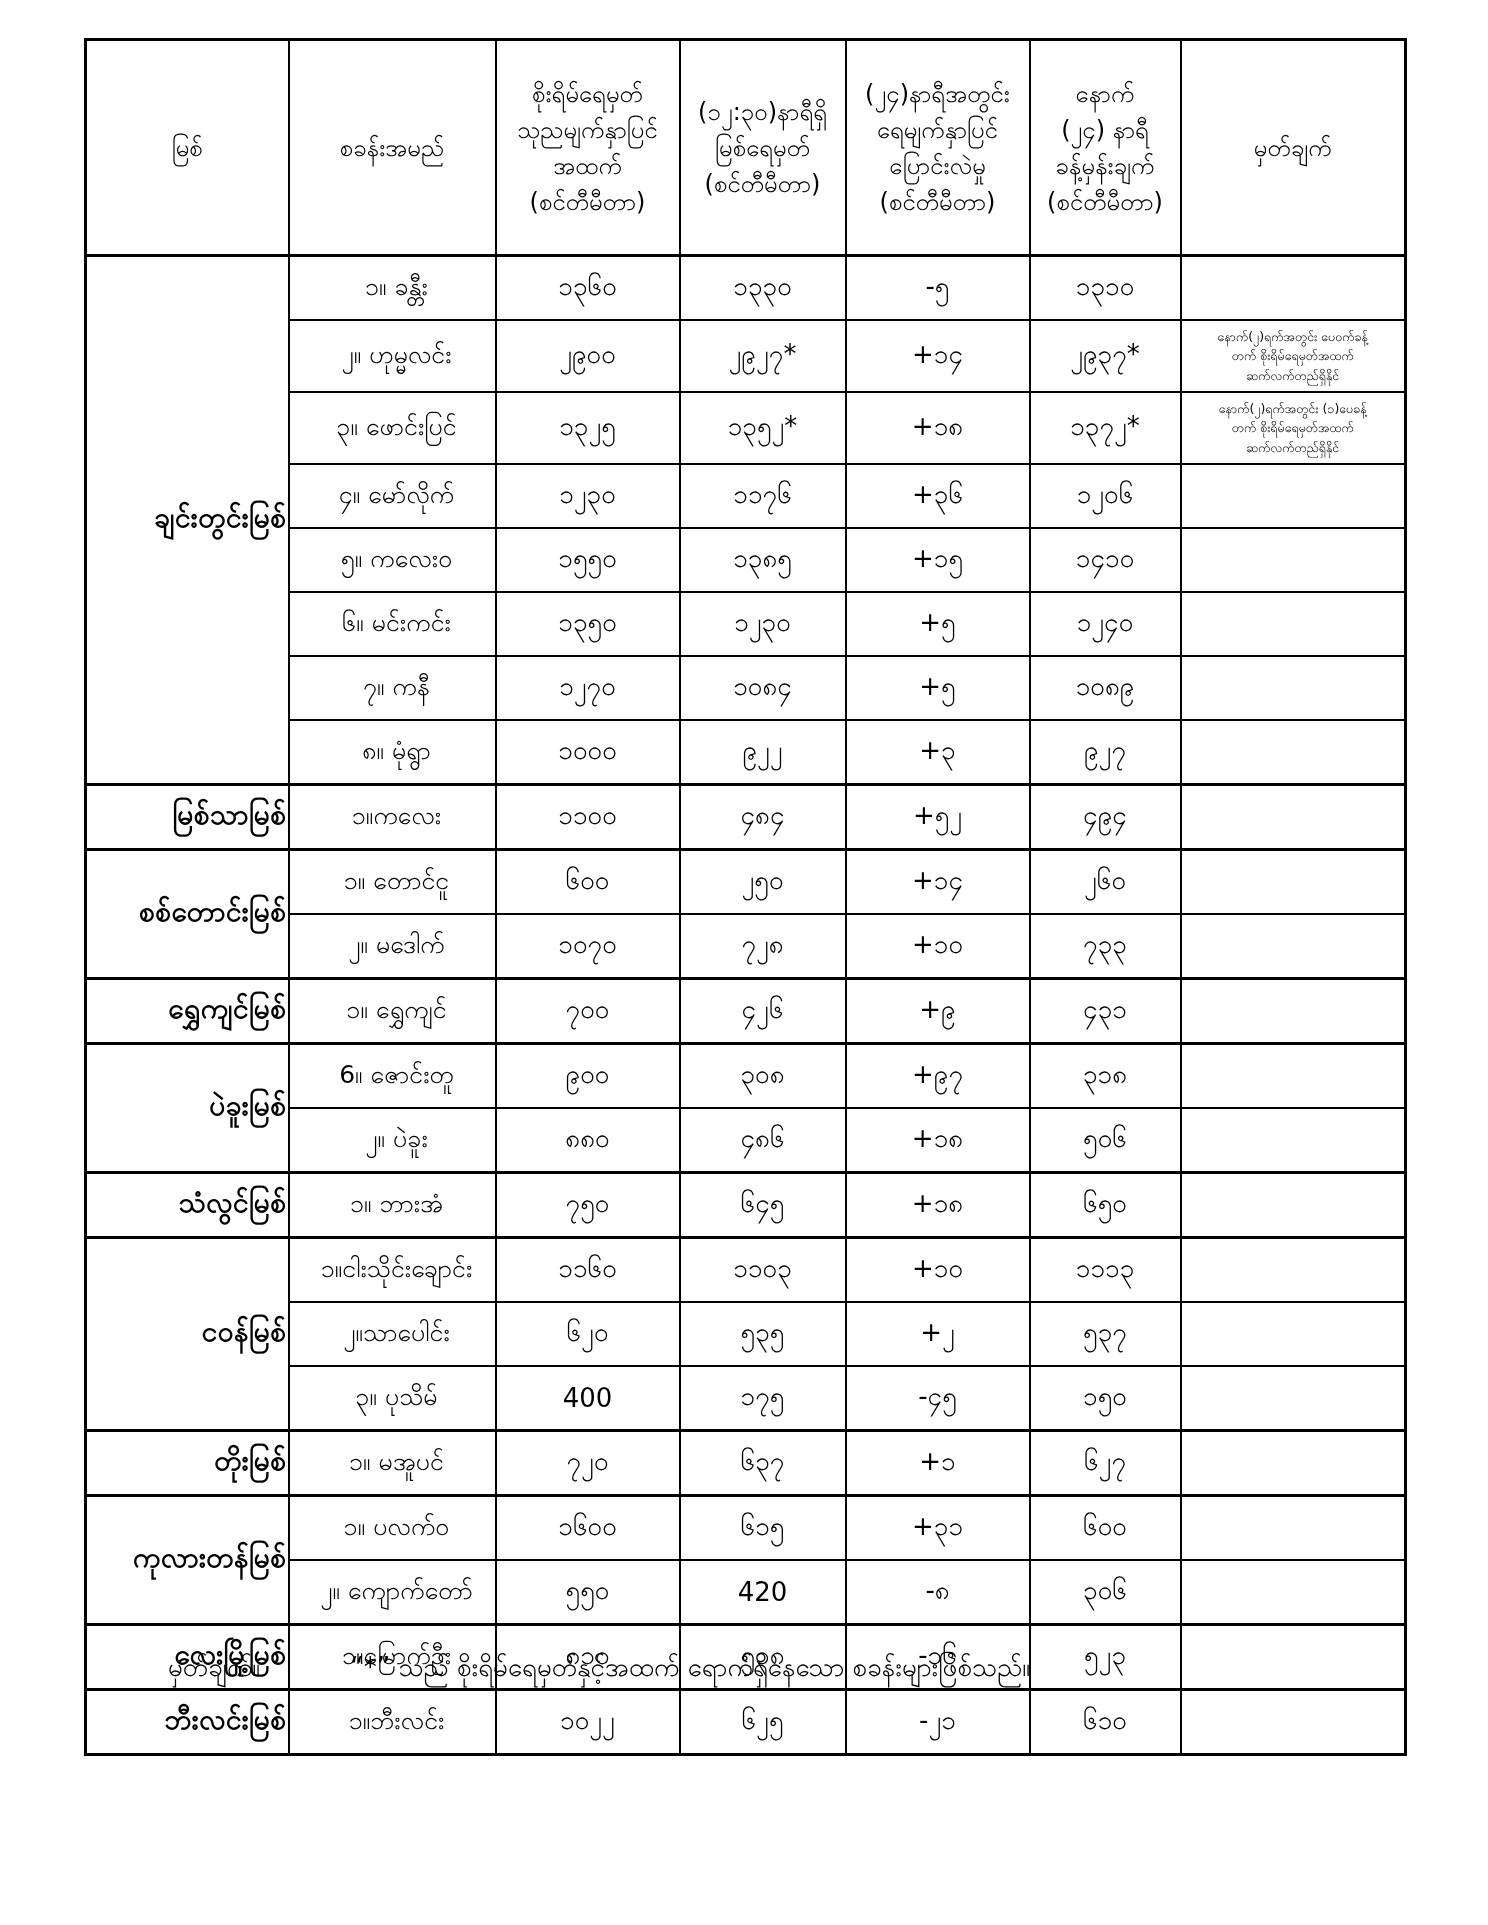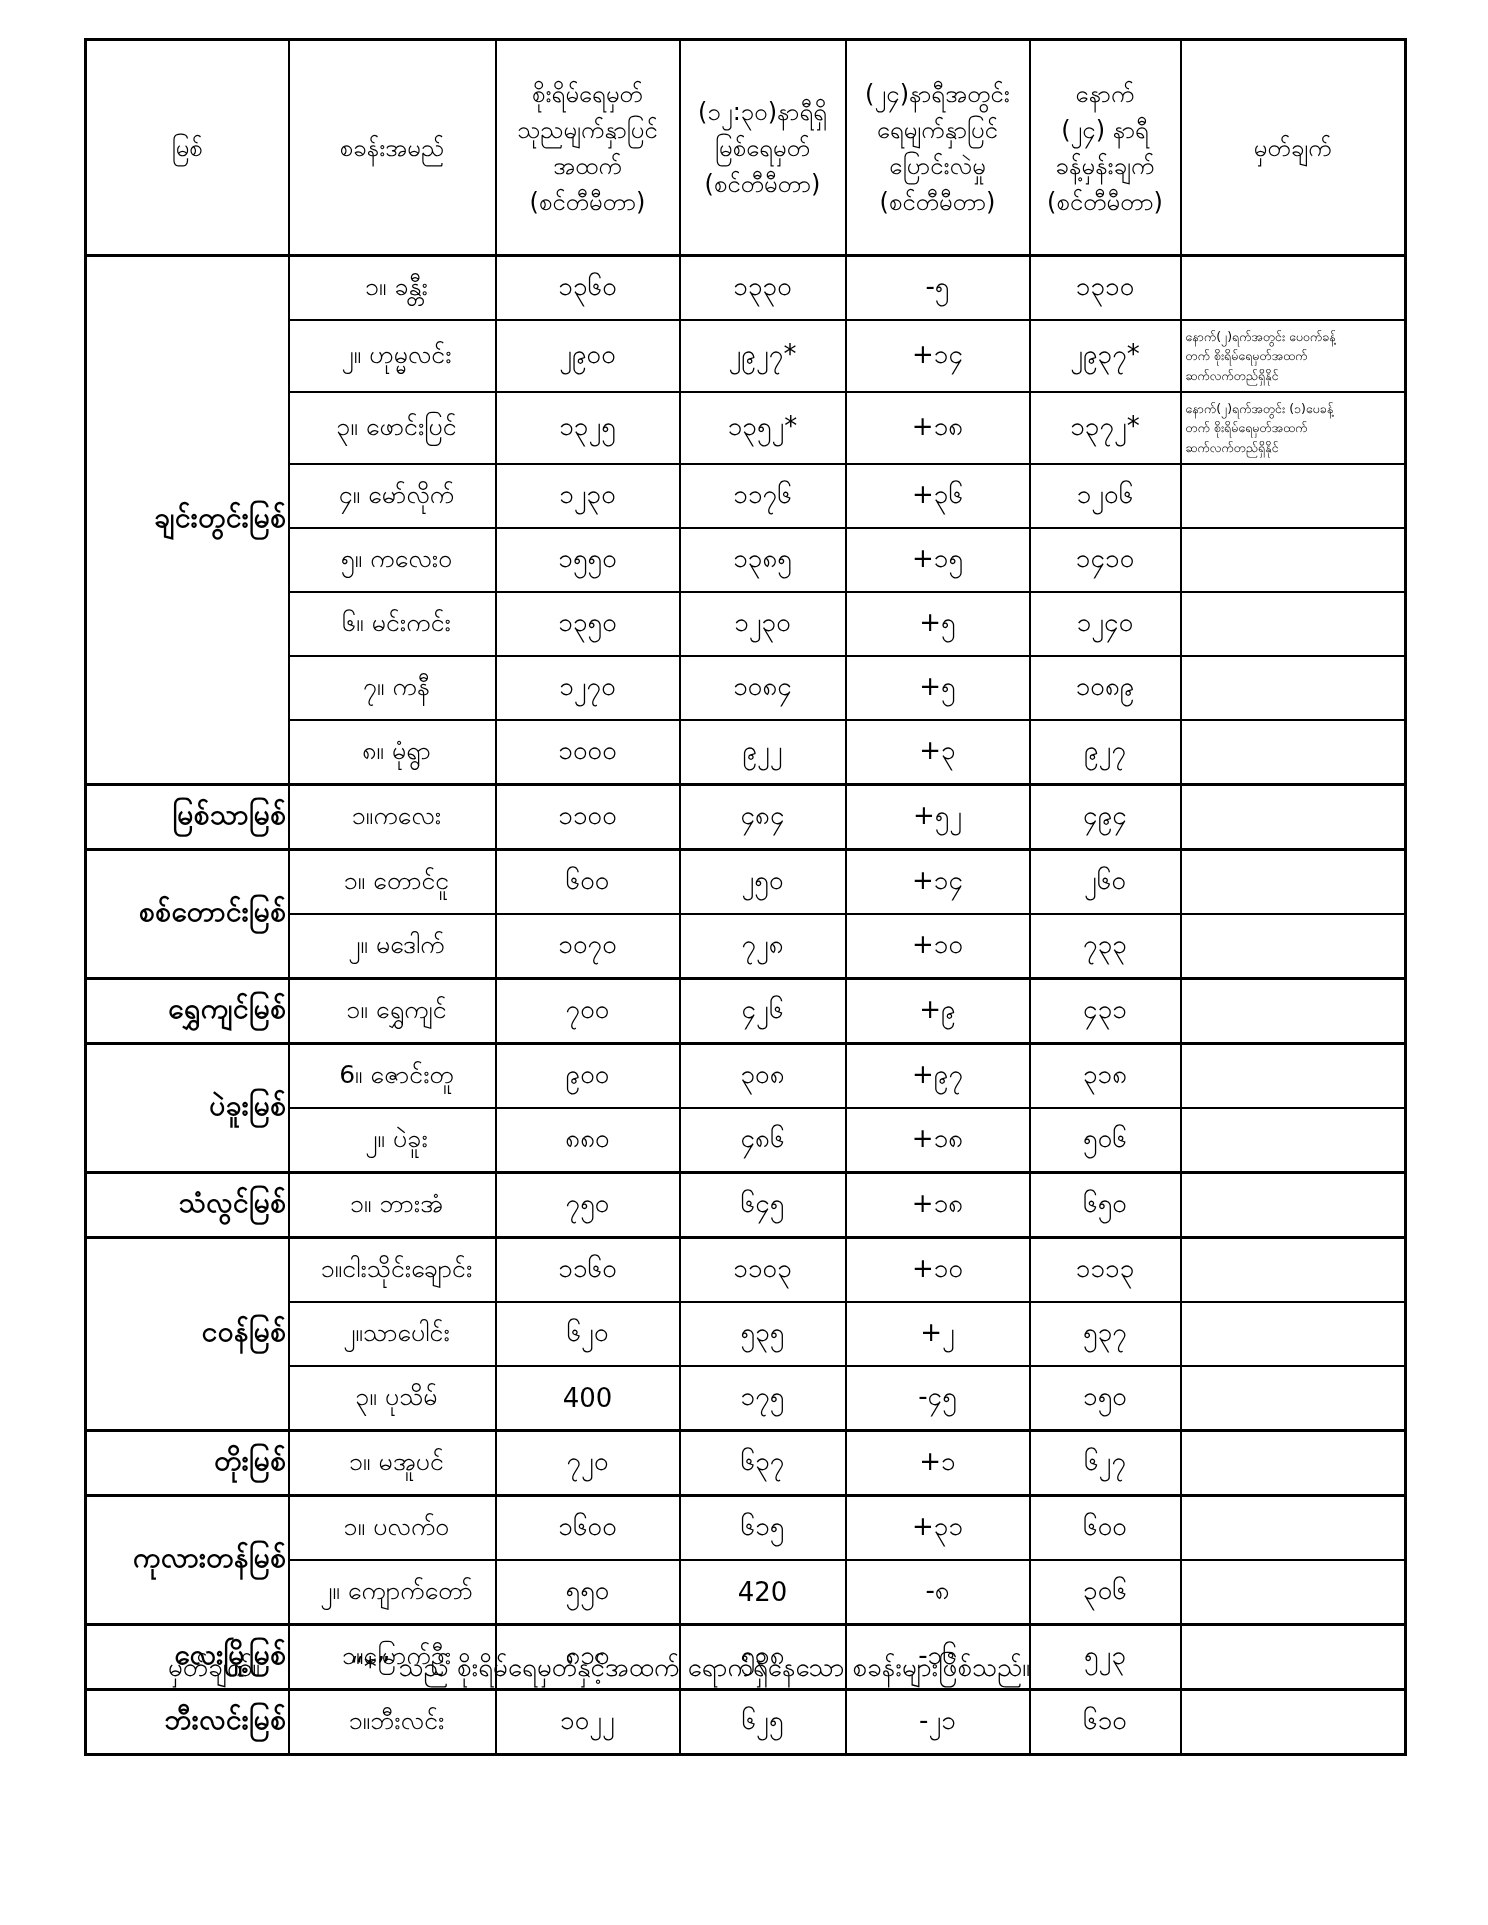--- a/index.html
+++ b/index.html
@@ -56,20 +56,21 @@
     font-size: 25px;
     text-align: center;
     padding-left: 10px;
   }
   .num-cell {
     font-size: 26px;
     text-align: center;
   }
   .remark-cell {
     font-size: 12.5px;
+    text-align: center;
     white-space: pre-line;
     line-height: 1.55;
     padding: 0 4px;
   }
   .footnote {
     position: absolute;
     left: 168px;
     top: 1650px;
     display: flex;
     gap: 90px;

